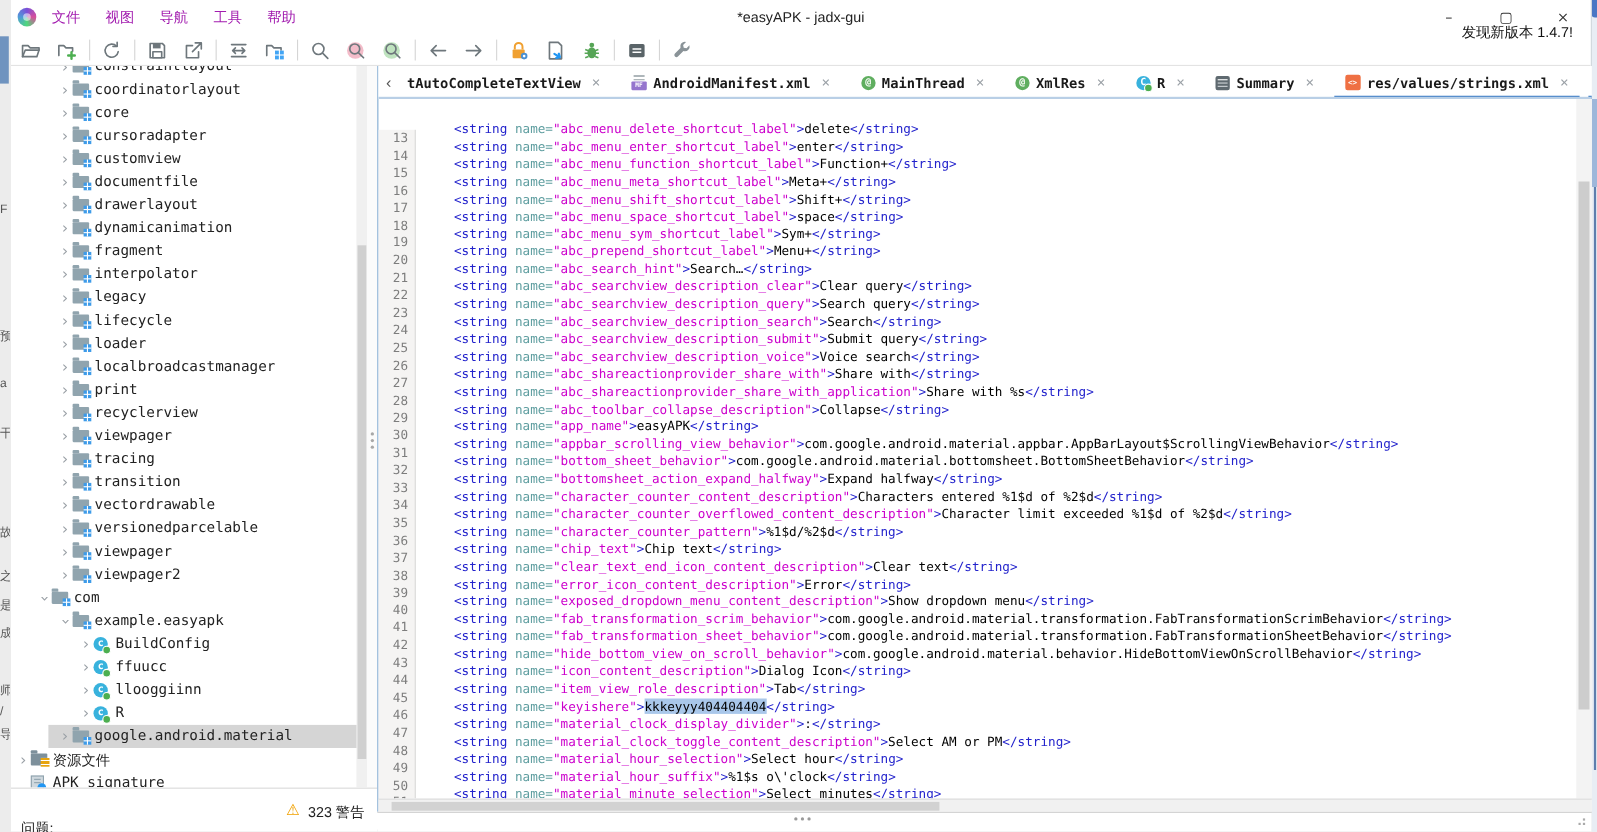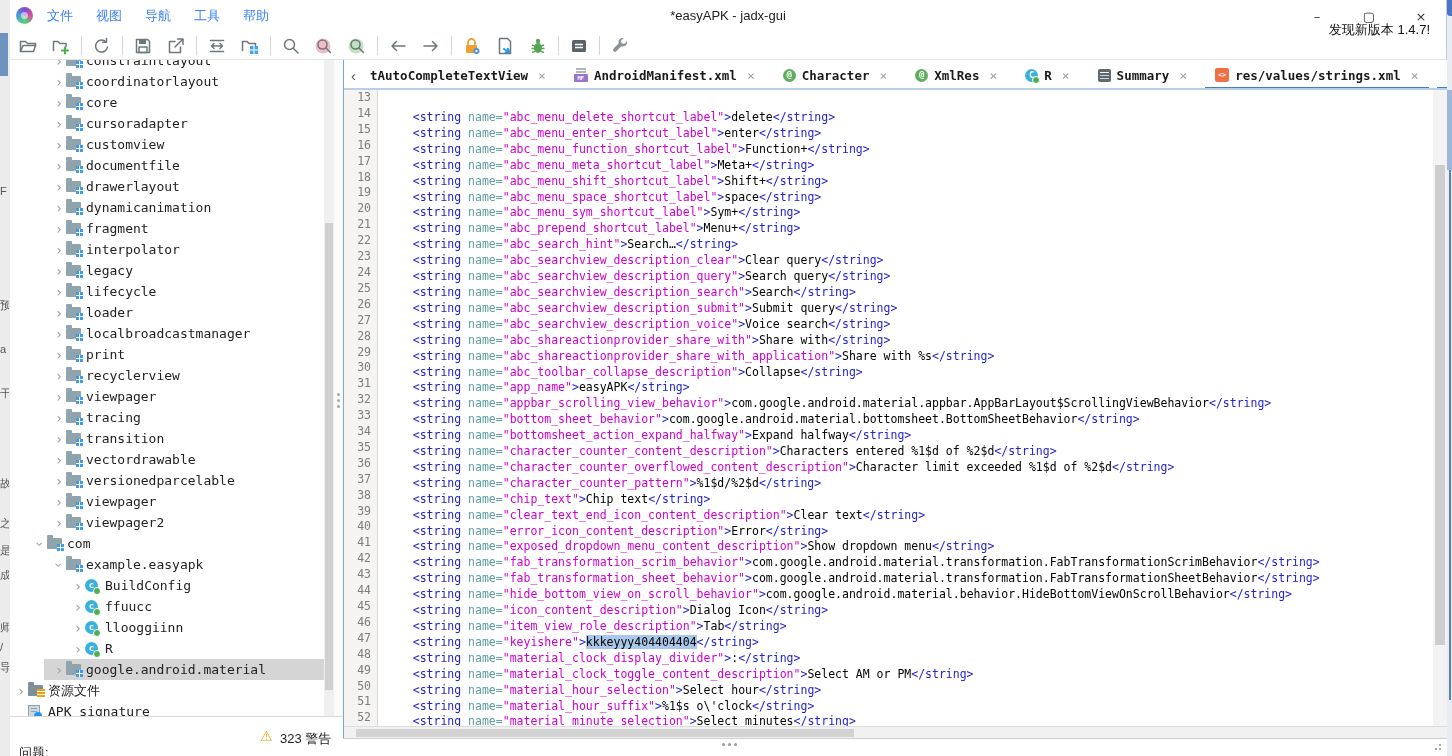--- a/index.html
+++ b/index.html
@@ -15,21 +15,21 @@
   #bg-right .line{position:absolute;left:2px;top:170px;width:2px;height:530px;background:#5d7fae;}
   
   #app{position:absolute;left:10px;top:0;width:1437px;height:756px;background:#fff;
        border-right:1px solid #c2cbd2;border-bottom:2px solid #d5d5d5;}
   
   #titlebar{position:absolute;left:0;top:0;width:100%;height:32px;background:#fff;}
   #logo{position:absolute;left:6px;top:7px;width:17px;height:17px;border-radius:50%;
         background:conic-gradient(#7b4fd8,#d84f9b,#4fd87b,#4f9bd8,#7b4fd8);}
   #logo::after{content:"";position:absolute;left:5px;top:5px;width:7px;height:7px;border-radius:50%;background:#fff;opacity:.55;}
   #menubar{position:absolute;left:32px;top:0;height:32px;display:flex;align-items:center;gap:13px;}
-  .menu-item{font-size:13px;color:#3b82f6;padding:2px 5px;cursor:default;}
+  .menu-item{font-size:13px;color:#a21caf;padding:2px 5px;cursor:default;}
   #win-title{position:absolute;left:50%;top:8px;transform:translateX(-50%);font-size:13px;color:#222;}
   #win-controls{position:absolute;right:8px;top:0;height:32px;display:flex;align-items:center;gap:34px;padding-right:8px;}
   .win-btn{font-size:13px;color:#333;width:18px;text-align:center;font-family:"DejaVu Sans",sans-serif;}
   
   #toolbar{position:absolute;left:0;top:32px;width:100%;height:28px;background:#fff;
            border-bottom:1px solid #e3e3e3;display:flex;align-items:center;padding-left:8px;}
   .tgroup{display:flex;align-items:center;gap:13px;}
   .tsep{width:1px;height:19px;background:#d5d5d5;margin:0 10px;}
   .ticon{width:20px;height:20px;display:inline-block;}
   .ticon svg{width:20px;height:20px;display:block;}
@@ -101,21 +101,21 @@
   .ti-summary::before{content:"";position:absolute;left:2px;top:3px;width:9px;height:1.5px;background:#fff;
       box-shadow:0 3px 0 #cfd4d7,0 6px 0 #cfd4d7;}
   .ti-xml{width:14px;height:14px;background:#ef7043;border-radius:2px;color:#fff;
       font:bold 7px/14px "DejaVu Sans Mono",monospace;text-align:center;}
   .ti-xml::before{content:"<>";}
   
   #code-band{position:absolute;left:0;top:28px;width:100%;height:2px;background:#b9cfe6;}
   #code-area{position:absolute;left:0;top:30px;width:100%;height:636px;overflow:hidden;display:flex;
       font-family:"DejaVu Sans Mono",monospace;font-size:11.5px;line-height:15.9px;}
   #gutter{flex:0 0 34px;background:#f5f4f3;border-right:1px solid #d9d9d9;text-align:right;
-      padding-right:6px;color:#7d7d7d;}
+      padding-right:6px;color:#7d7d7d;margin-top:28px;}
   #code-lines{flex:1 1 auto;padding-left:7px;white-space:pre;color:#000;margin-top:20px;}
   .tk-tag{color:#2323cc;}
   .tk-attr{color:#5f9ea0;}
   .tk-val{color:#cc00cc;}
   .tk-txt{color:#000;}
   .tk-txt.hl{background:#a9c7ea;}
   
   #v-scroll{position:absolute;right:0;top:30px;width:14px;height:636px;background:#f3f3f3;}
   #v-thumb{position:absolute;left:2px;top:75px;width:10px;height:480px;background:#cdcdcd;}
   #h-scroll{position:absolute;left:0;top:666px;width:100%;height:12px;background:#f1f1f1;border-top:1px solid #dcdcdc;}
@@ -561,21 +561,21 @@
             <span>tAutoCompleteTextView</span>
             <span class="x">×</span>
           </span>
           <span class="tab">
             <span class="tb-ic ti-manifest"></span>
             <span>AndroidManifest.xml</span>
             <span class="x">×</span>
           </span>
           <span class="tab">
             <span class="tb-ic ti-annotation"></span>
-            <span>Character</span>
+            <span>MainThread</span>
             <span class="x">×</span>
           </span>
           <span class="tab">
             <span class="tb-ic ti-annotation"></span>
             <span>XmlRes</span>
             <span class="x">×</span>
           </span>
           <span class="tab">
             <span class="tb-ic ti-class"></span>
             <span>R</span>

